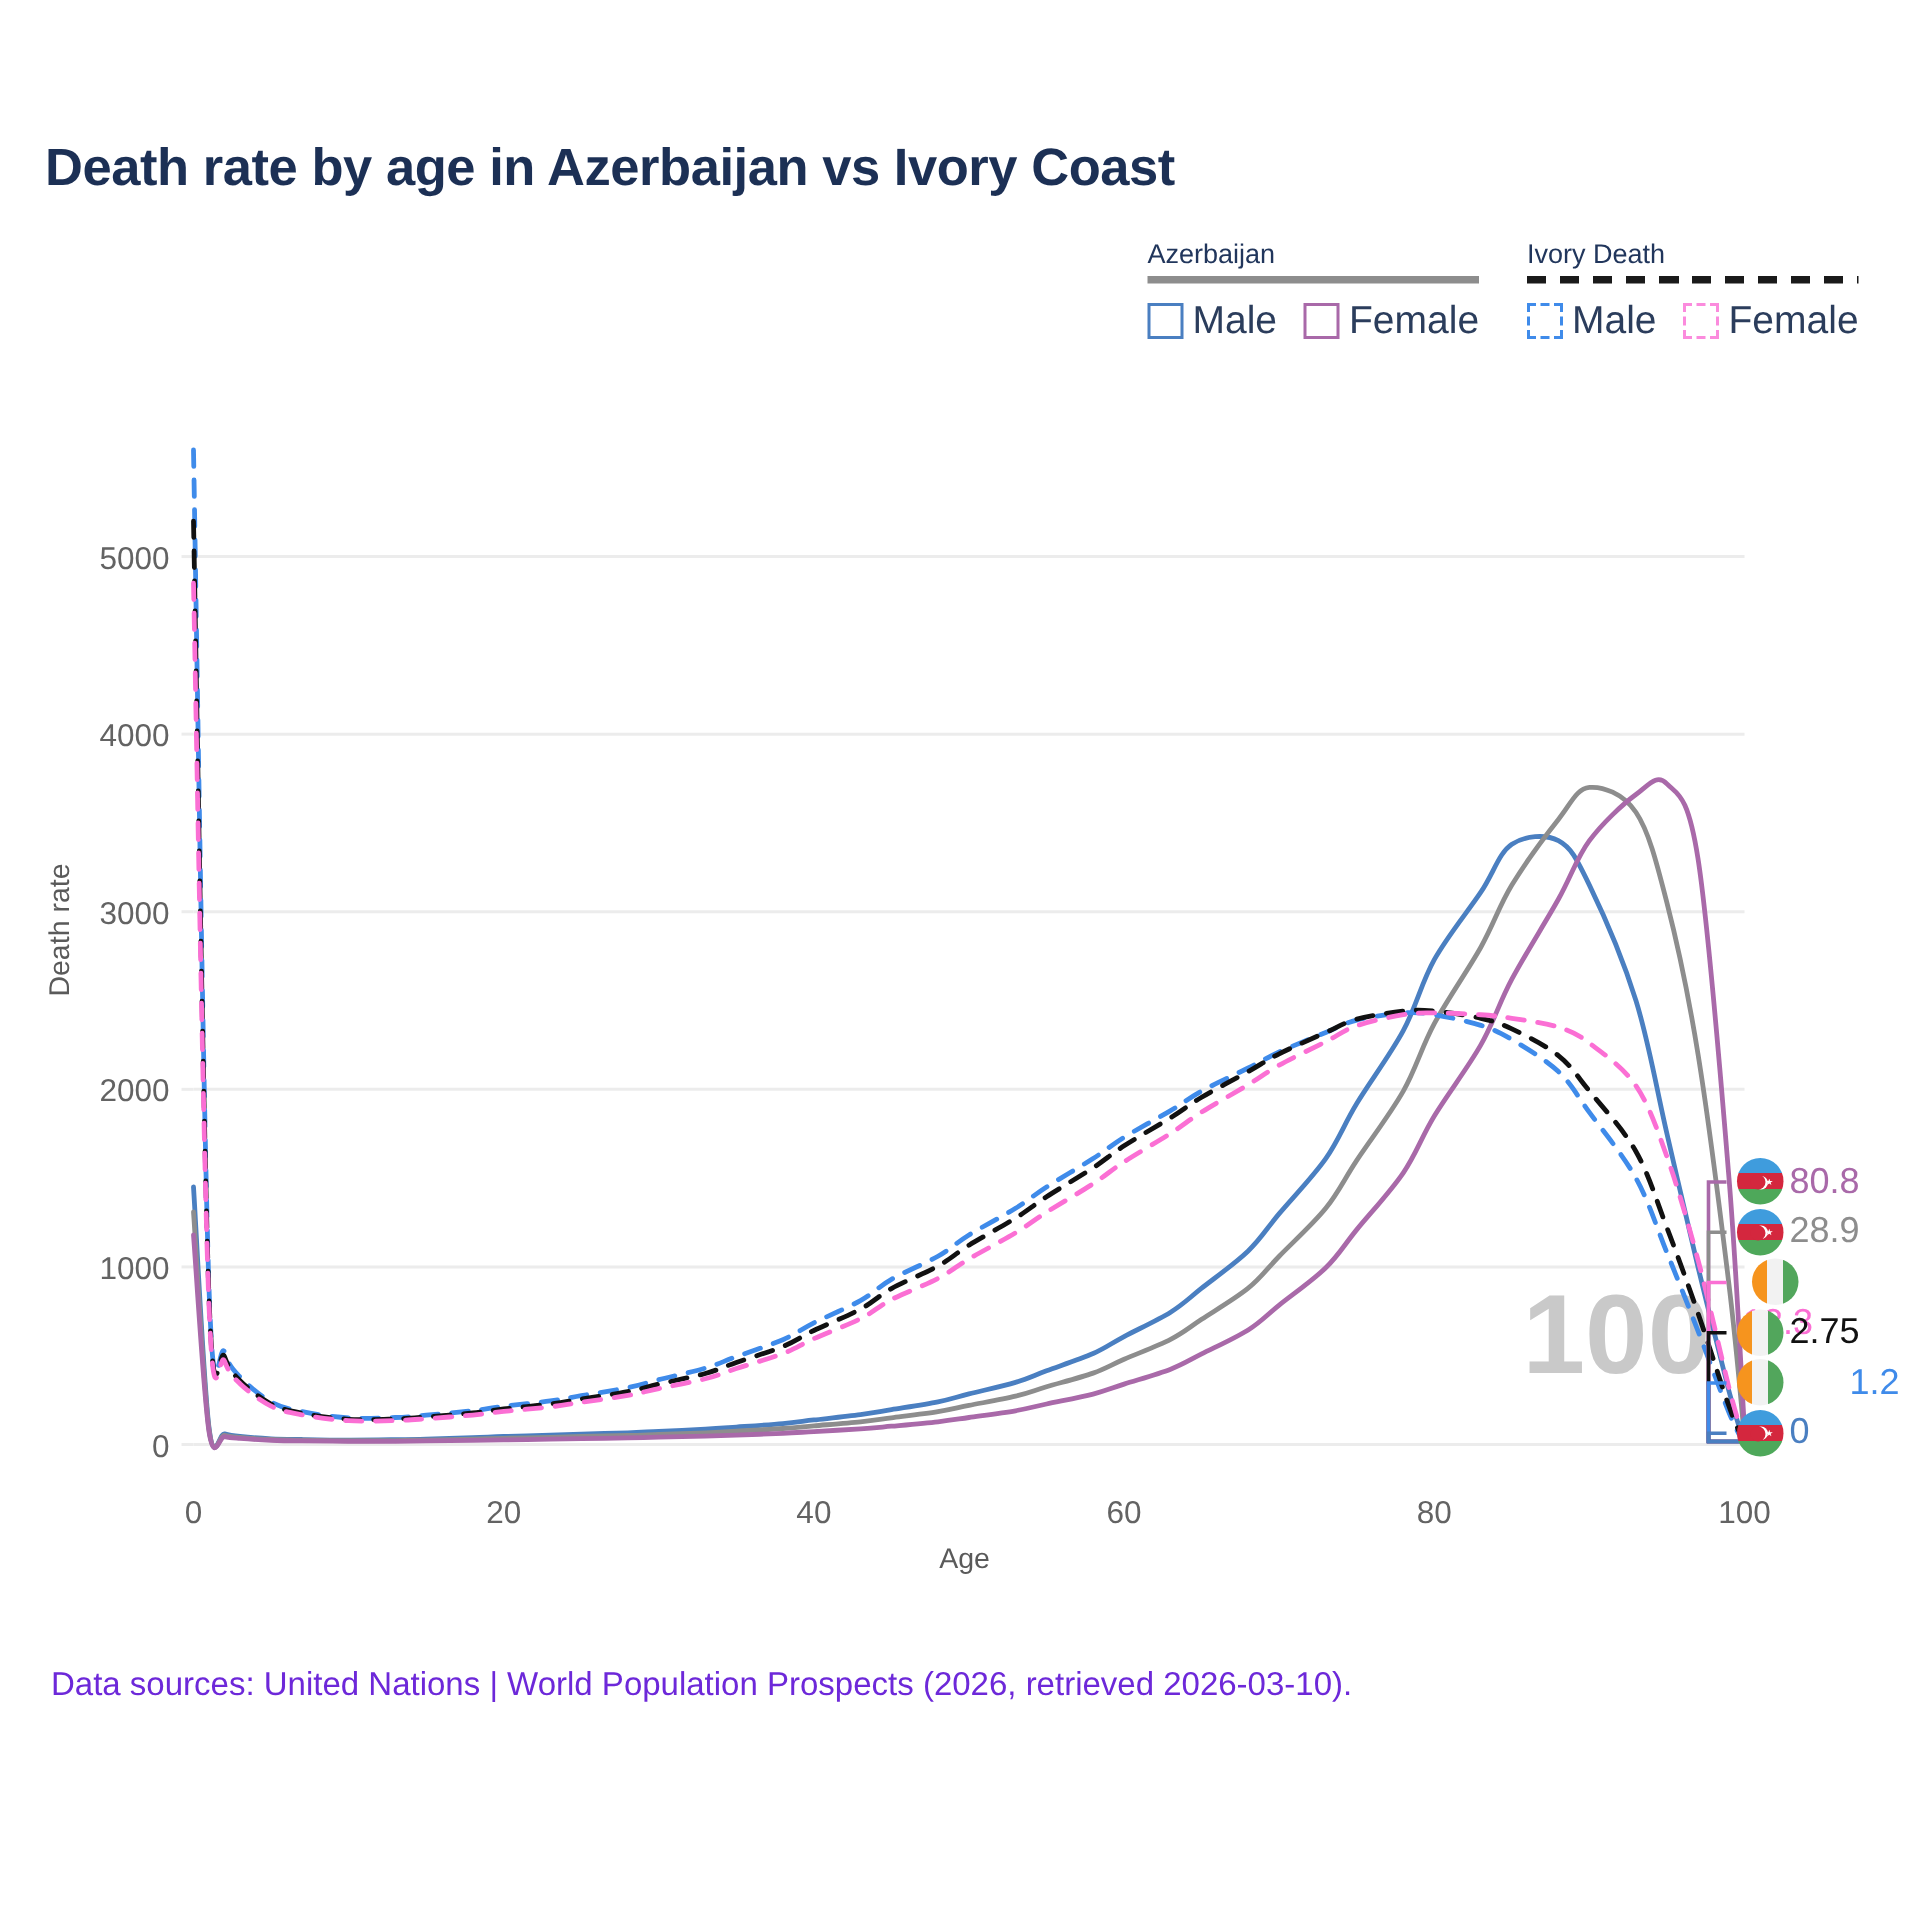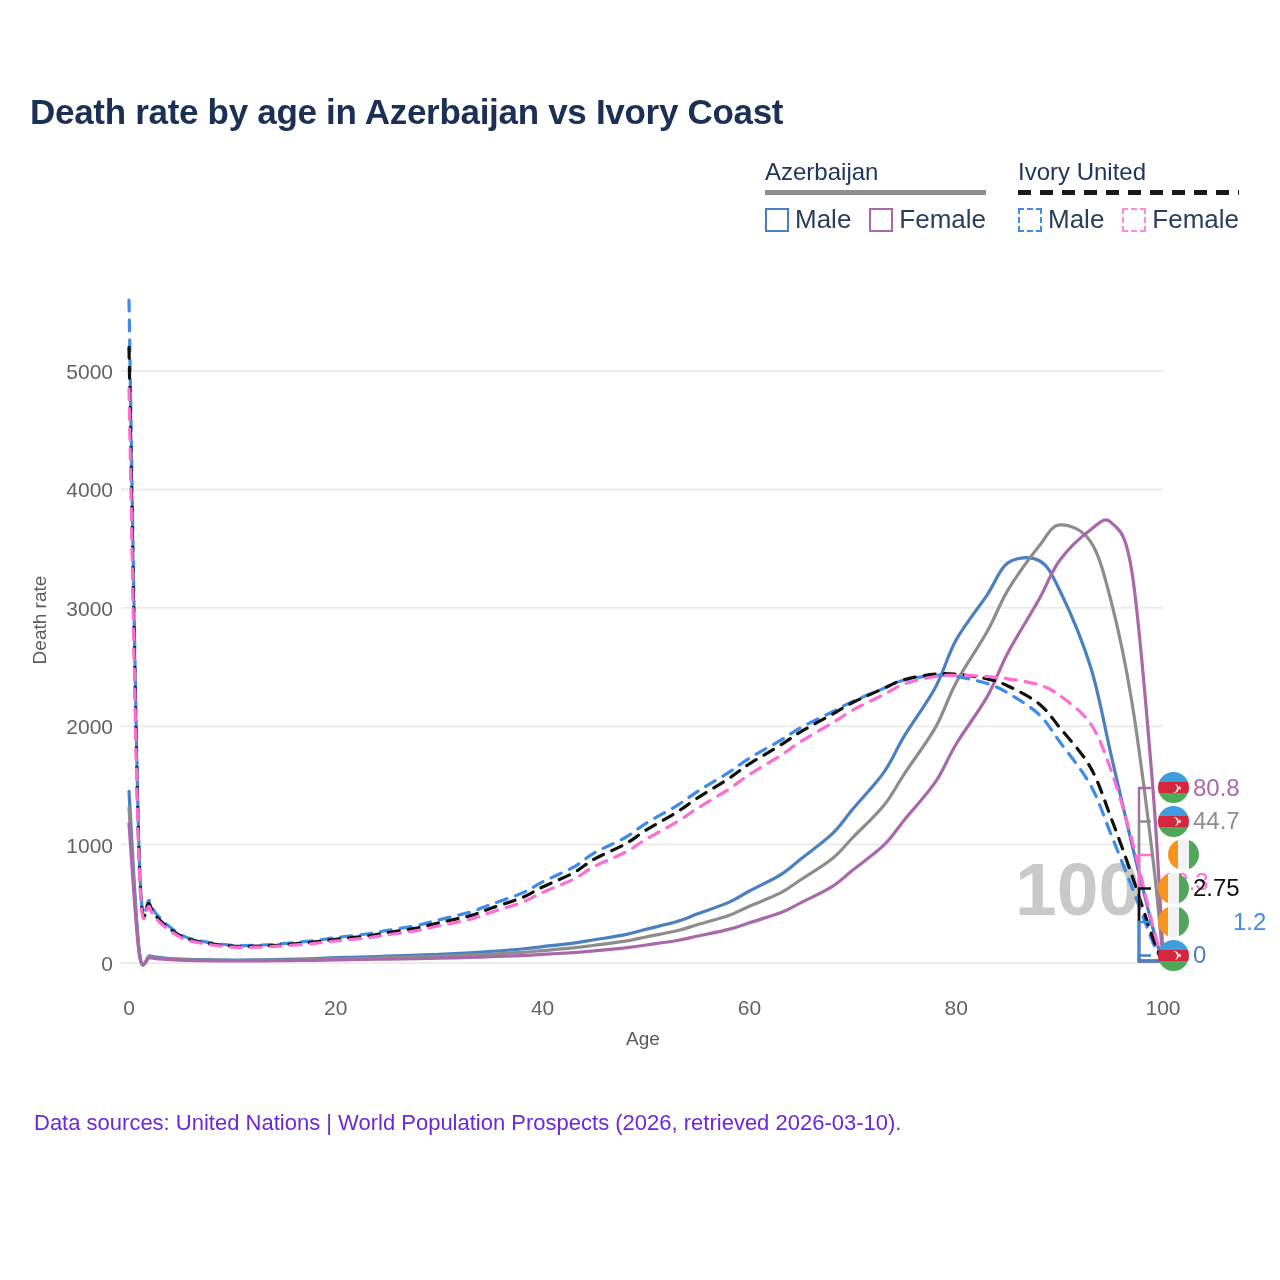--- a/index.html
+++ b/index.html
@@ -21,21 +21,21 @@
     letter-spacing: -0.3px;
     white-space: nowrap;
   }
 
   
   #legend { position: absolute; left: 760px; top: 160px; width: 500px; height: 85px; }
   .legend-group { position: absolute; top: 0; }
   .legend-group.g-az { left: 5px; }
   .legend-group.g-ic { left: 258px; }
   .legend-country {
-    font-size: 24px; color: #21365c; white-space: nowrap;
+    font-size: 18px; color: #21365c; white-space: nowrap;
     padding-bottom: 3px; line-height: 1.0;
   }
   .legend-rule { height: 5px; width: 100%; margin-top: 3px; }
   .legend-rule.solid { background: #8d8d8d; }
   .legend-rule.dashed {
     background-image: repeating-linear-gradient(to right, #1a1a1a 0 13px, transparent 13px 22px);
   }
   .legend-items { display: flex; gap: 18px; margin-top: 9px; }
   .legend-item { display: flex; align-items: center; gap: 6px; white-space: nowrap; justify-content: space-between; }
   .legend-swatch { width: 24px; height: 24px; background: #fff; }
@@ -101,21 +101,21 @@
           <span class="legend-label">Male</span>
         </div>
         <div class="legend-item">
           <span class="legend-swatch solid-female"></span>
           <span class="legend-label">Female</span>
         </div>
       </div>
     </div>
 
     <div class="legend-group g-ic">
-      <div class="legend-country">Ivory United</div>
+      <div class="legend-country">Ivory Death</div>
       <div class="legend-rule dashed"></div>
       <div class="legend-items">
         <div class="legend-item">
           <span class="legend-swatch dash-male"></span>
           <span class="legend-label">Male</span>
         </div>
         <div class="legend-item">
           <span class="legend-swatch dash-female"></span>
           <span class="legend-label">Female</span>
         </div>
@@ -188,21 +188,21 @@
           <span class="crescent"></span>
           <span class="star"></span>
         </span>
         <span class="ep-value" style="color: rgb(169, 105, 169);">80.8</span>
       </div>
       <div class="ep-row" style="top: 33.5px;">
         <span class="flag flag-az">
           <span class="crescent"></span>
           <span class="star"></span>
         </span>
-        <span class="ep-value" style="color: rgb(141, 141, 141);">44.7</span>
+        <span class="ep-value" style="color: rgb(141, 141, 141);">28.9</span>
       </div>
       <div class="ep-row" style="top: 67px; flex-direction: column;">
         <span class="flag flag-ic"></span>
         <span class="ep-value" style="color: rgb(251, 111, 212);">13.3</span>
       </div>
       <div class="ep-row" style="top: 100.5px;">
         <span class="flag flag-ic"></span>
         <span class="ep-value" style="color: rgb(17, 17, 17);">2.75</span>
       </div>
       <div class="ep-row" style="top: 134px;">

